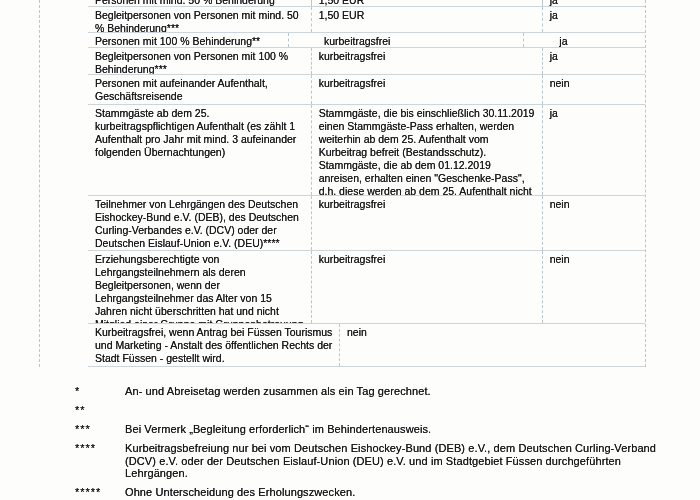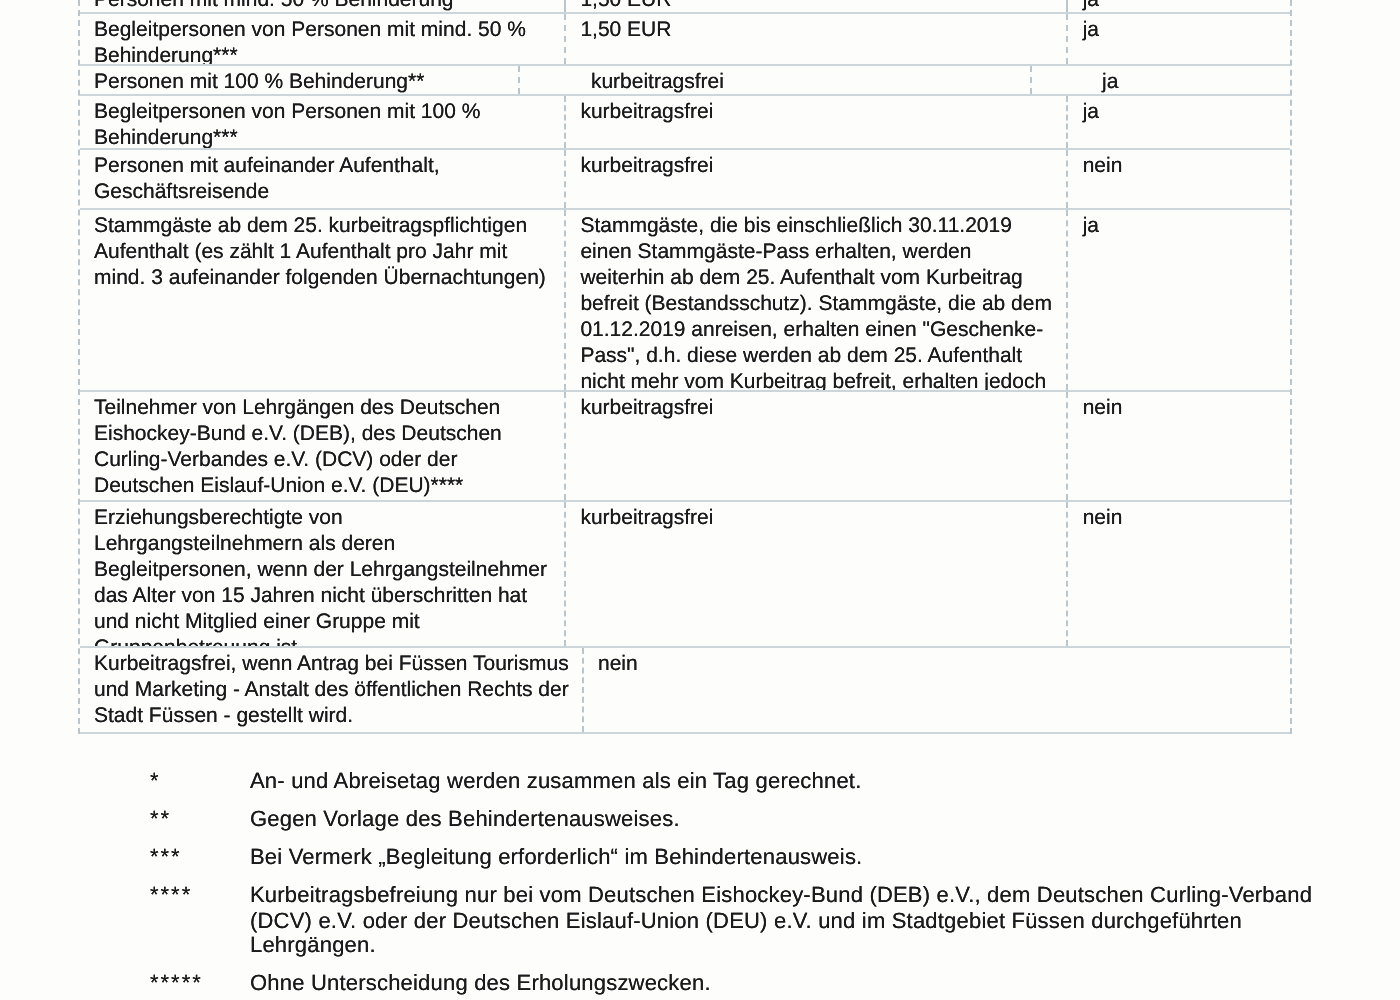--- a/index.html
+++ b/index.html
@@ -11,21 +11,21 @@
     -webkit-font-smoothing:antialiased;
   }
   .page{position:absolute;inset:0;}
 
   
   .fee-table{
     position:absolute;left:39px;top:0;width:607px;
     border-left:1px dashed #b9c6cd;border-right:1px dashed #b9c6cd;
     box-sizing:border-box;
   }
-  .tr{display:flex;border-bottom:1px solid #ccd5da;box-sizing:border-box;overflow:hidden;}
+  .tr{display:flex;border-bottom:1px solid #ccd5da;box-sizing:border-box;overflow:hidden;margin-left:48px;}
   .td{
     box-sizing:border-box;padding:2px 6px 0 7px;
     font-size:10.5px;line-height:13px;
     text-shadow:0 0 .3px currentColor;
     overflow:hidden;
   }
   .c1{width:244px;border-right:1px dashed #b9c6cd;}
   .c2{width:252px;border-right:1px dashed #b9c6cd;}
   .c3{width:111px;}
   .tr.partial{height:7px;}
@@ -114,21 +114,20 @@
 
   </div>
 
   <div class="footnotes">
     <div class="fn">
       <span class="fn-marker">*</span>
       <span class="fn-text">An- und Abreisetag werden zusammen als ein Tag gerechnet.</span>
     </div>
     <div class="fn">
       <span class="fn-marker">**</span>
-      <span class="fn-text">Gegen Vorlage des Behindertenausweises.</span>
     </div>
     <div class="fn">
       <span class="fn-marker">***</span>
       <span class="fn-text">Bei Vermerk „Begleitung erforderlich“ im Behindertenausweis.</span>
     </div>
     <div class="fn">
       <span class="fn-marker">****</span>
       <span class="fn-text">Kurbeitragsbefreiung nur bei vom Deutschen Eishockey-Bund (DEB) e.V., dem Deutschen Curling-Verband (DCV) e.V. oder der Deutschen Eislauf-Union (DEU) e.V. und im Stadtgebiet Füssen durchgeführten Lehrgängen.</span>
     </div>
     <div class="fn">

